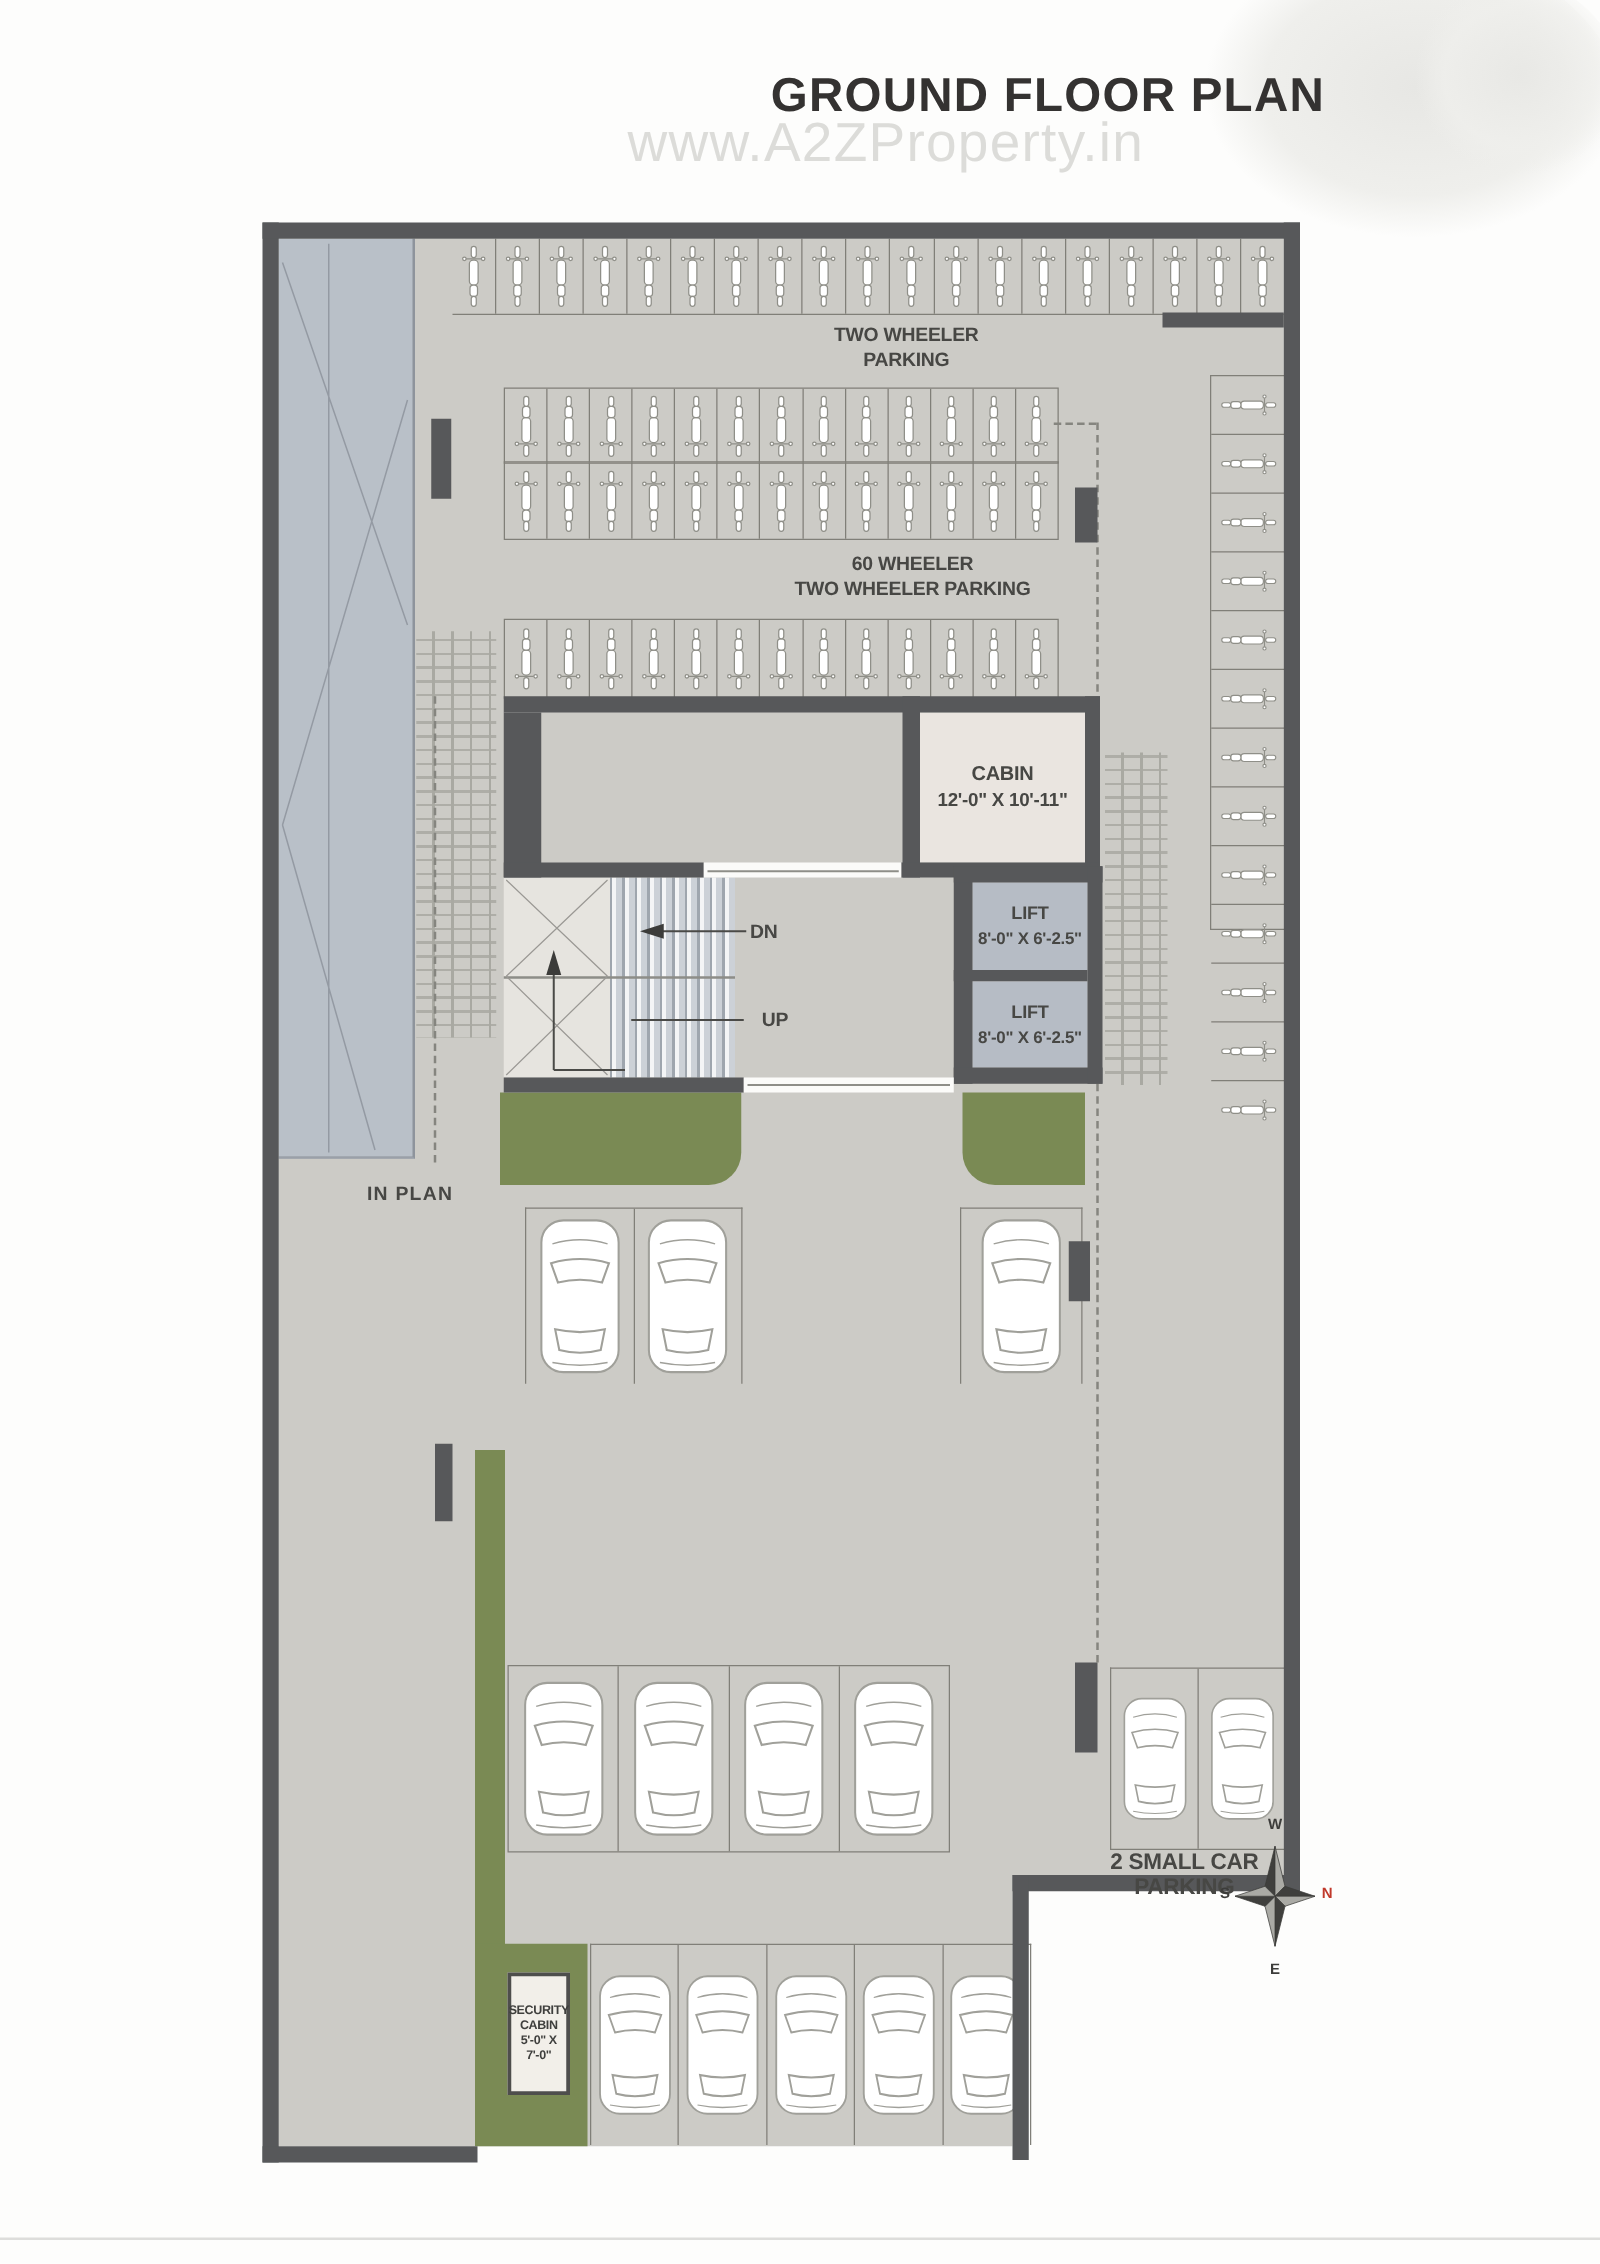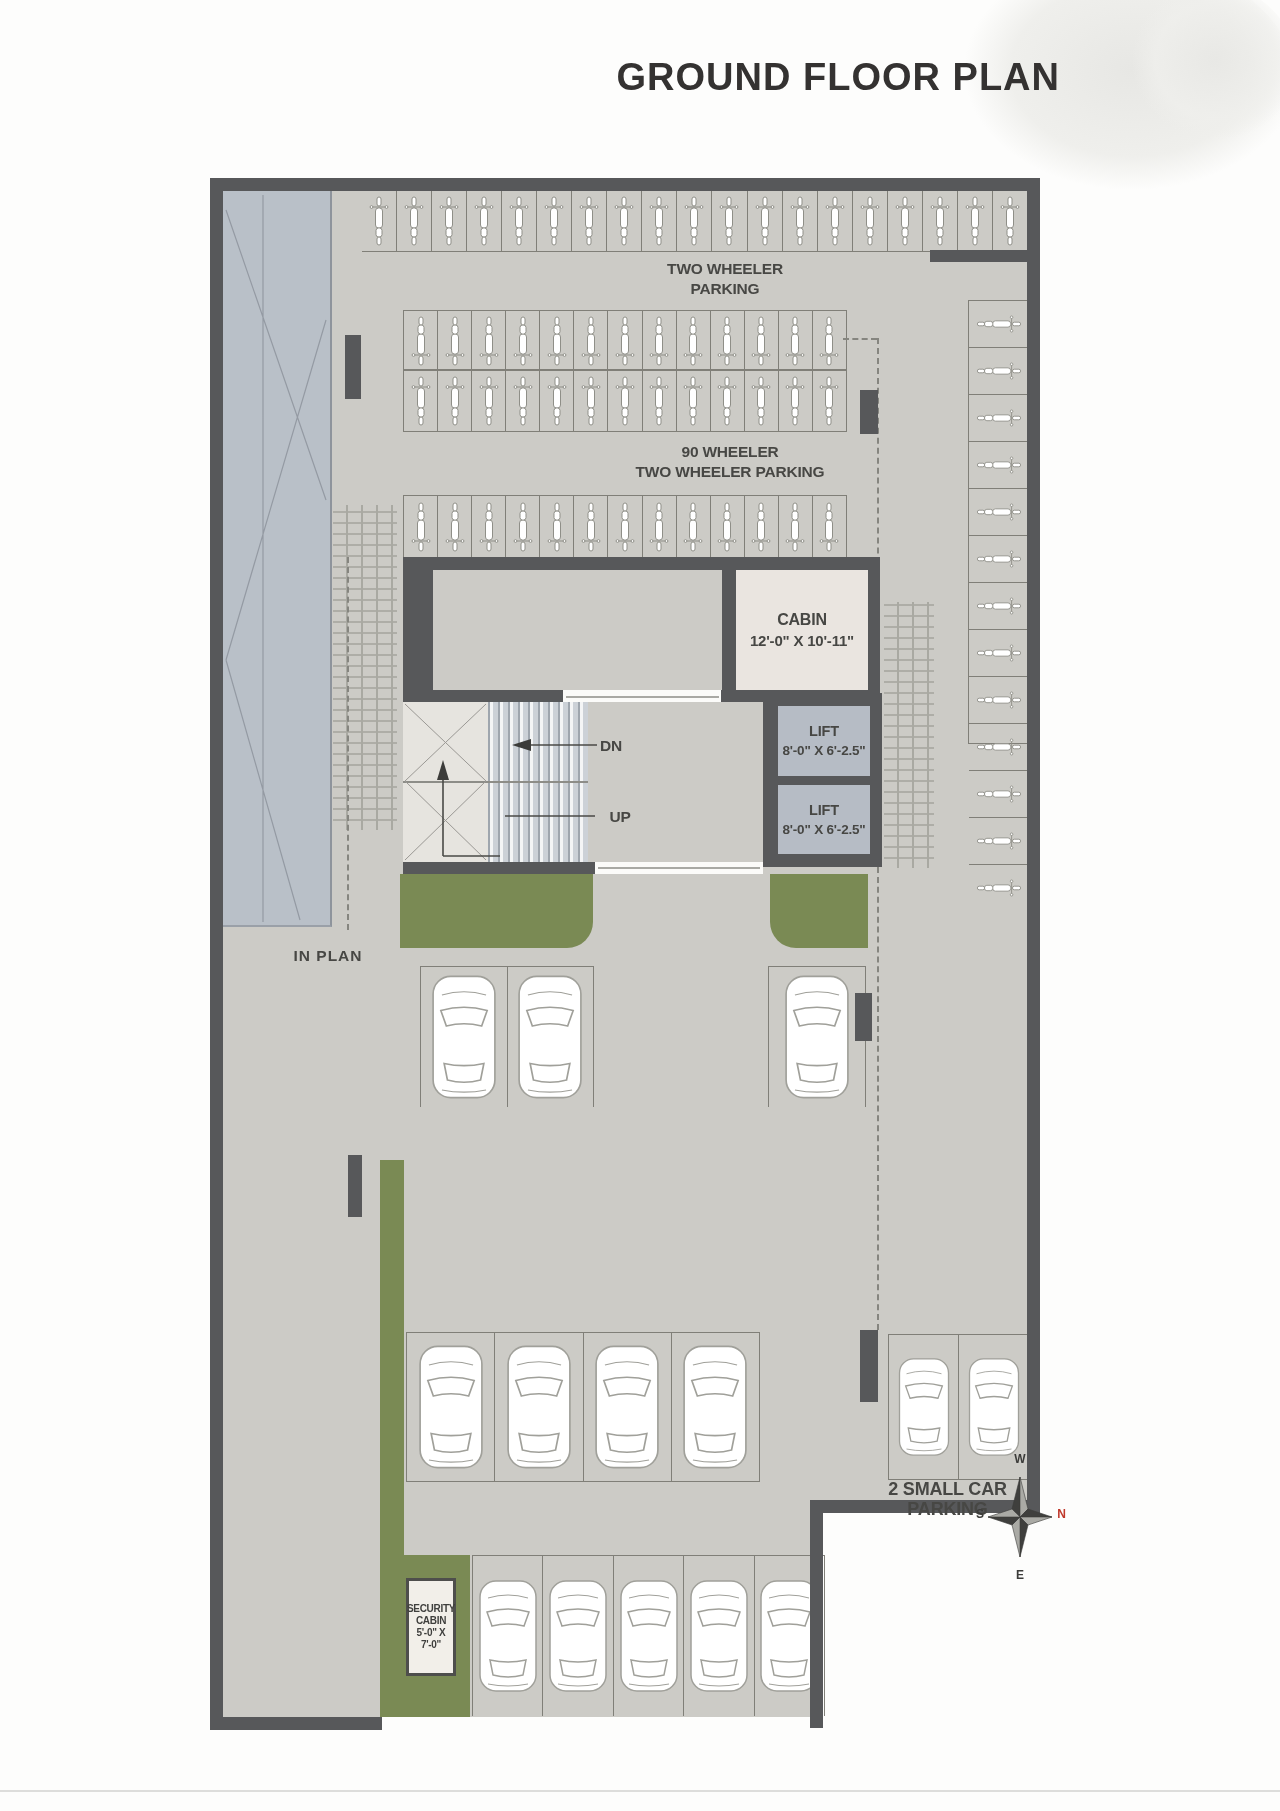--- a/index.html
+++ b/index.html
@@ -58,20 +58,21 @@
 </style>
 </head>
 <body>
 
 <div class="page">
 
   <div class="blob" style="left:880px;top:-50px;width:420px;height:300px;"></div>
   <div class="blob" style="left:1090px;top:-20px;width:210px;height:200px;opacity:.8;"></div>
 
   <div class="title" style="left:600px;top:56px;width:460px;">GROUND FLOOR PLAN</div>
+  <div class="wm-top" style="left:502px;top:90px;">www.A2ZProperty.in</div>
 
   <div class="floor" style="left:223px;top:191px;width:804px;height:1309px;"></div>
   <div class="floor" style="left:223px;top:1500px;width:587px;height:217px;"></div>
 
   <div class="ramp" style="left:223px;top:191px;width:107px;height:734px;"></div>
   <div class="lbl" style="left:258px;top:946px;width:140px;letter-spacing:1px;">IN PLAN</div>
 
   <div class="hatch" style="left:333px;top:505px;width:64px;height:325px;"></div>
   <div class="hatch" style="left:884px;top:602px;width:50px;height:266px;"></div>
 
@@ -754,21 +755,21 @@
               <circle cx="17.5" cy="11" r="1.4"></circle>
               <rect x="6.5" y="12" width="7" height="20" rx="3"></rect>
               <rect x="7" y="32" width="6" height="9" rx="2.5"></rect>
               <rect x="8" y="41" width="4" height="8" rx="2"></rect>
             </g>
           </svg>
         </span>
       </div>
     </div>
   <div class="lbl" style="left:590px;top:442px;width:280px;">
-    <span>90 WHEELER</span><br>
+    <span>60 WHEELER</span><br>
     <span>TWO WHEELER PARKING</span>
   </div>
   <div id="row-c" class="stall-row h bordered" style="left:403px;top:495px;width:442px;height:62px;">
       <div class="stall">
         <span class="wrap rot180">
           <svg class="bike-svg" viewBox="0 0 20 50">
             <g fill="#ffffff" stroke="#8f8f88" stroke-width="1">
               <rect x="8" y="1" width="4" height="9" rx="2"></rect>
               <line x1="3" y1="11" x2="17" y2="11"></line>
               <circle cx="2.5" cy="11" r="1.4"></circle>

